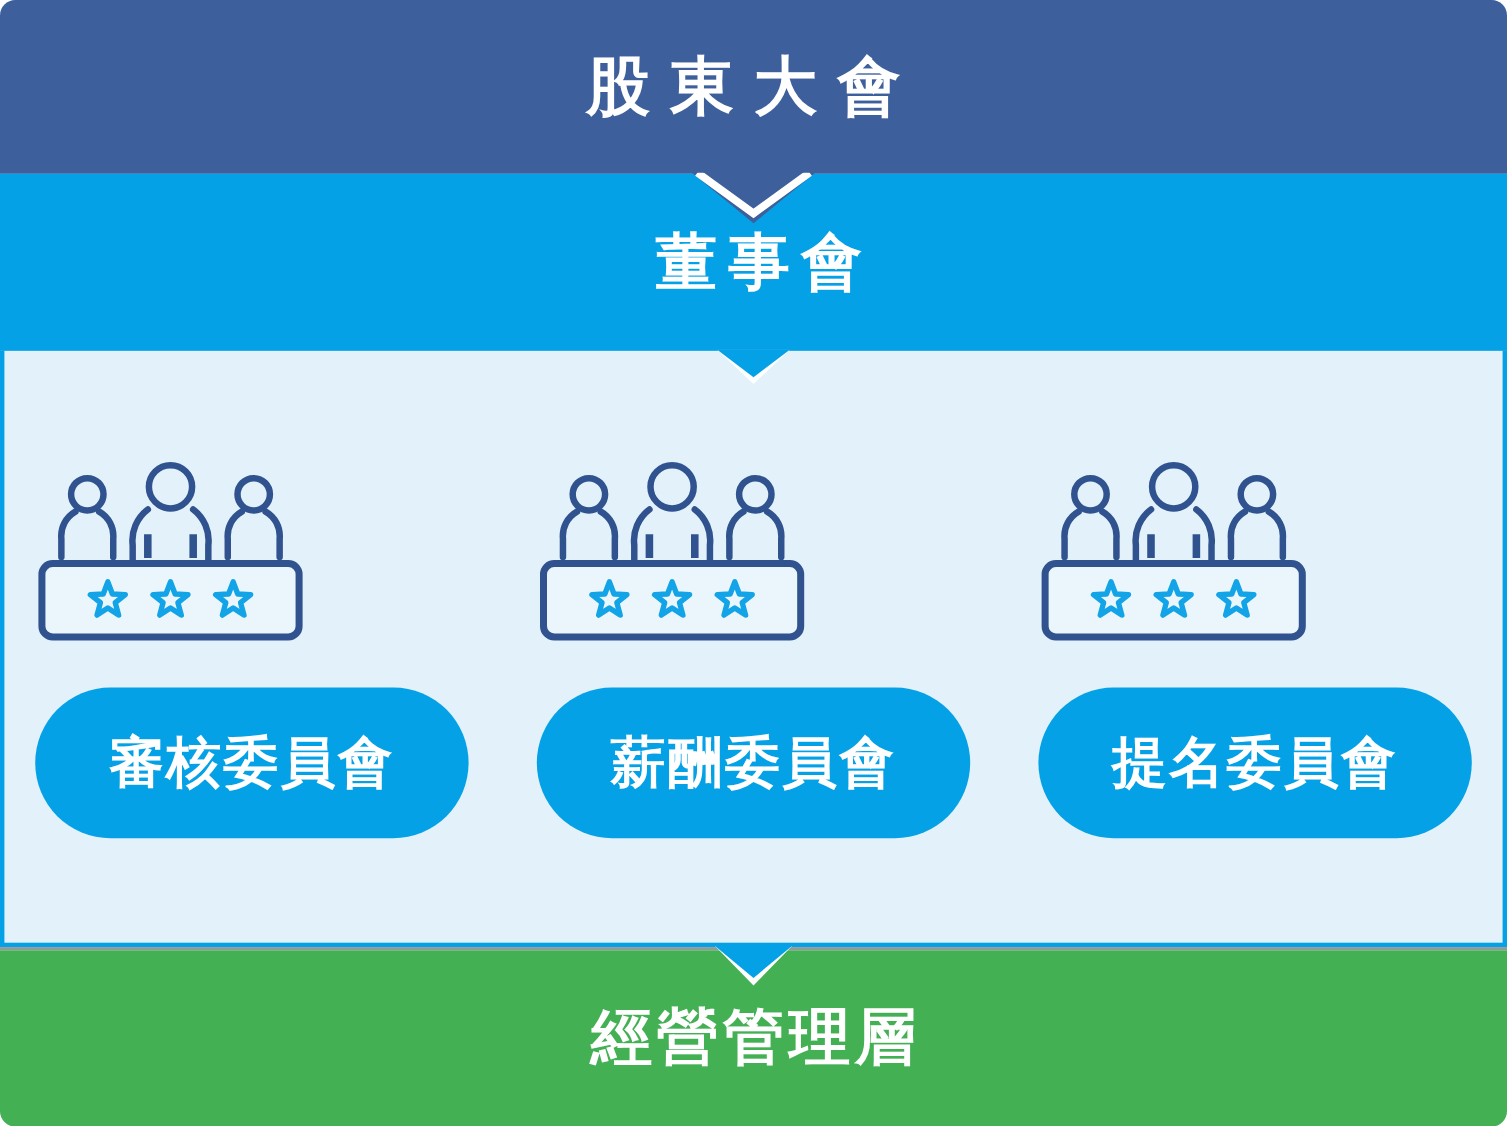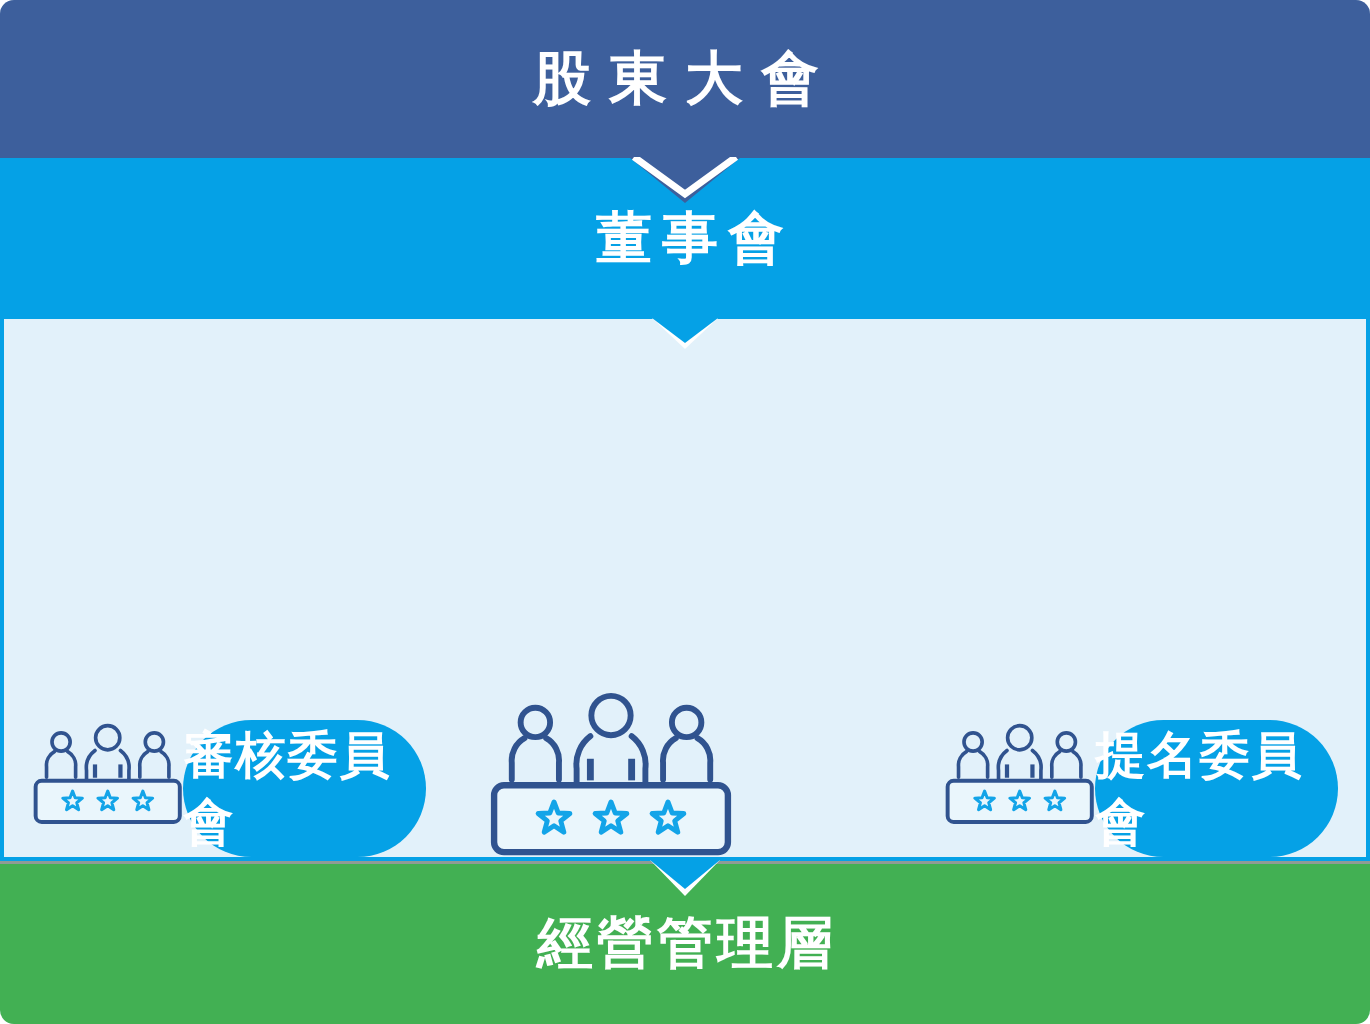--- a/index.html
+++ b/index.html
@@ -44,21 +44,21 @@
     background:var(--cyan);
     padding:0 4px 4px 4px;
   }
   .panel{
     width:100%;height:100%;
     background:var(--panel-bg);
     display:flex;justify-content:center;gap:62px;
   }
   .committee{
     width:394px;
-    display:flex;flex-direction:row;align-items:flex-end;
+    display:flex;flex-direction:column;align-items:flex-start;
     padding-top:98px;
   }
   .members-icon{display:block;}
   .pill{
     margin-top:41px;
     width:394px;height:137px;
     background:var(--cyan);
     border-radius:70px;
     display:flex;align-items:center;justify-content:center;
     color:var(--white);
@@ -146,20 +146,23 @@
             <path d="M104,70 L104,92" stroke-width="7" stroke-linecap="butt"></path>
             <path d="M146,70 L146,92" stroke-width="7" stroke-linecap="butt"></path>
           </g>
           <rect x="6" y="97" width="238" height="68" rx="10" fill="#EAF6FC" stroke="#30538F" stroke-width="6.5"></rect>
           <g fill="none" stroke="#13A4E8" stroke-width="5" stroke-linejoin="round">
             <path transform="translate(67,131)" d="M0,-17 L4.23,-5.83 L16.17,-5.25 L6.85,2.22 L9.99,13.75 L0,7.2 L-9.99,13.75 L-6.85,2.22 L-16.17,-5.25 L-4.23,-5.83 Z"></path>
             <path transform="translate(125,131)" d="M0,-17 L4.23,-5.83 L16.17,-5.25 L6.85,2.22 L9.99,13.75 L0,7.2 L-9.99,13.75 L-6.85,2.22 L-16.17,-5.25 L-4.23,-5.83 Z"></path>
             <path transform="translate(183,131)" d="M0,-17 L4.23,-5.83 L16.17,-5.25 L6.85,2.22 L9.99,13.75 L0,7.2 L-9.99,13.75 L-6.85,2.22 L-16.17,-5.25 L-4.23,-5.83 Z"></path>
           </g>
         </svg>
+        <div class="pill">
+          <span>薪酬委員會</span>
+        </div>
       </div>
 
       <div class="committee">
         <svg class="members-icon" width="246" height="167" viewBox="0 0 250 170">
           <g fill="none" stroke="#30538F" stroke-width="6" stroke-linecap="round">
             <circle cx="48" cy="33" r="15"></circle>
             <path d="M24,91 L24,74 A26,26 0 0 1 37,49"></path>
             <path d="M72,91 L72,74 A26,26 0 0 0 59,49"></path>
             <circle cx="202" cy="33" r="15"></circle>
             <path d="M178,91 L178,74 A26,26 0 0 1 191,49"></path>

